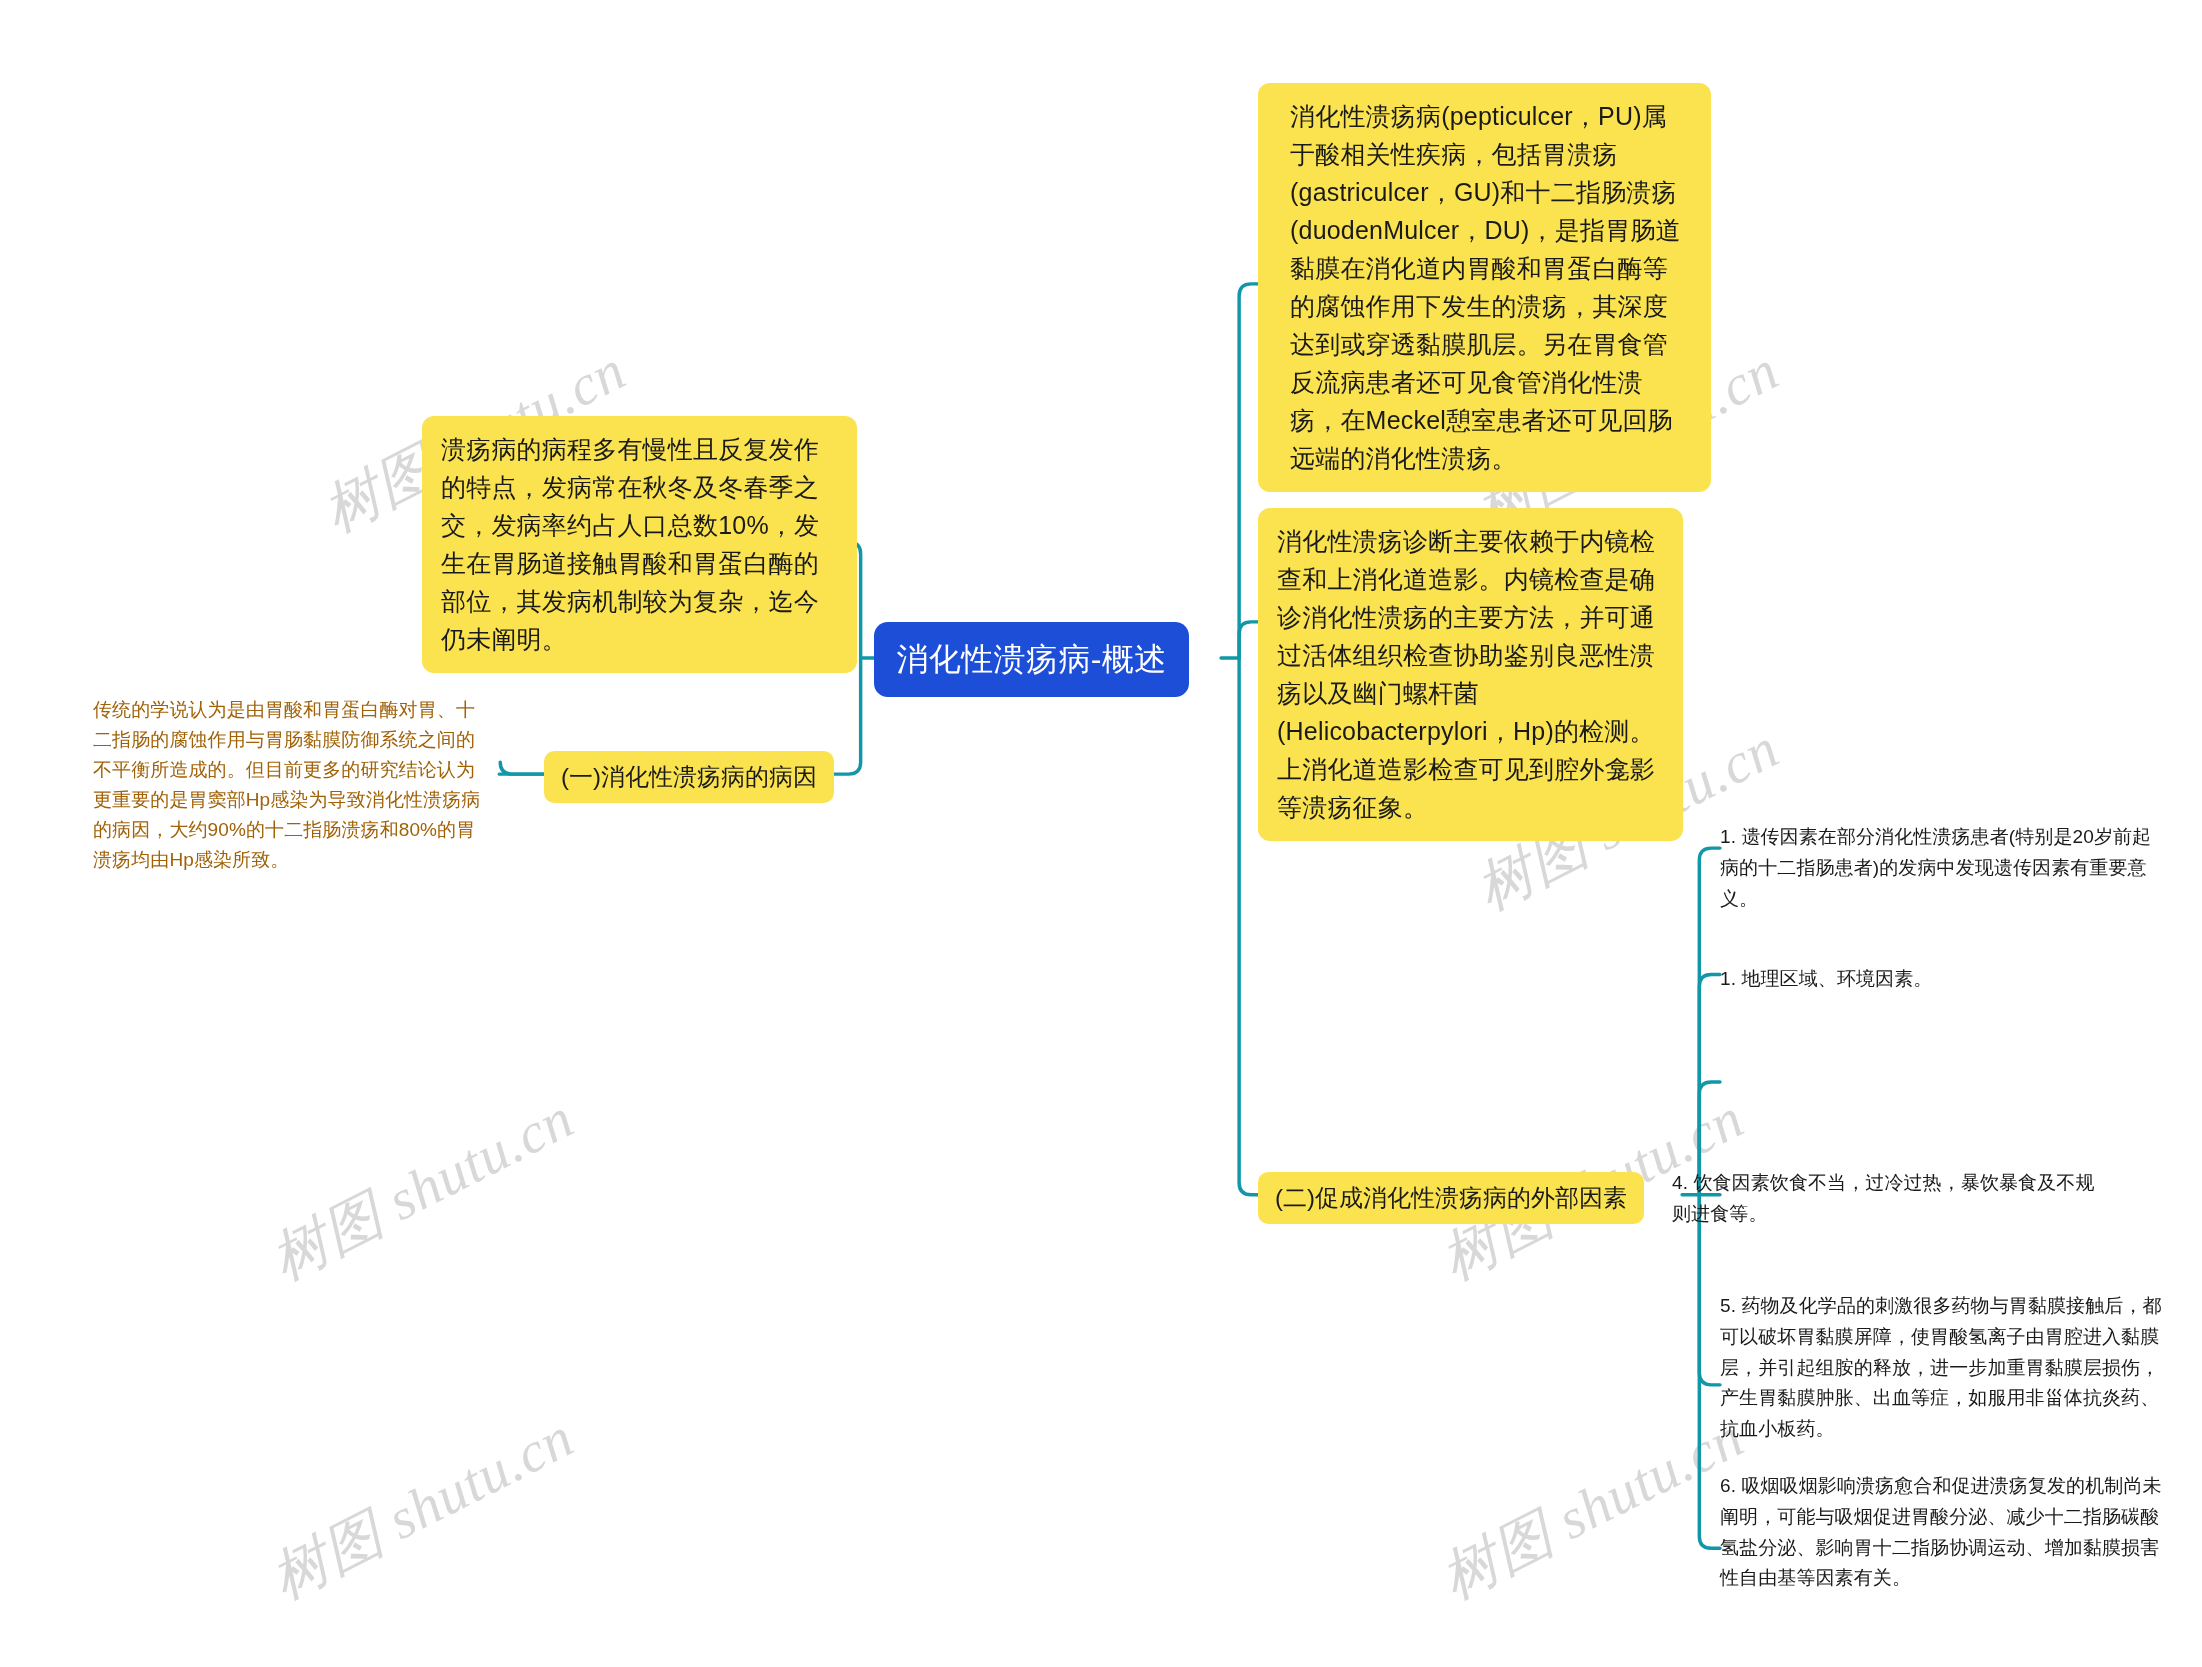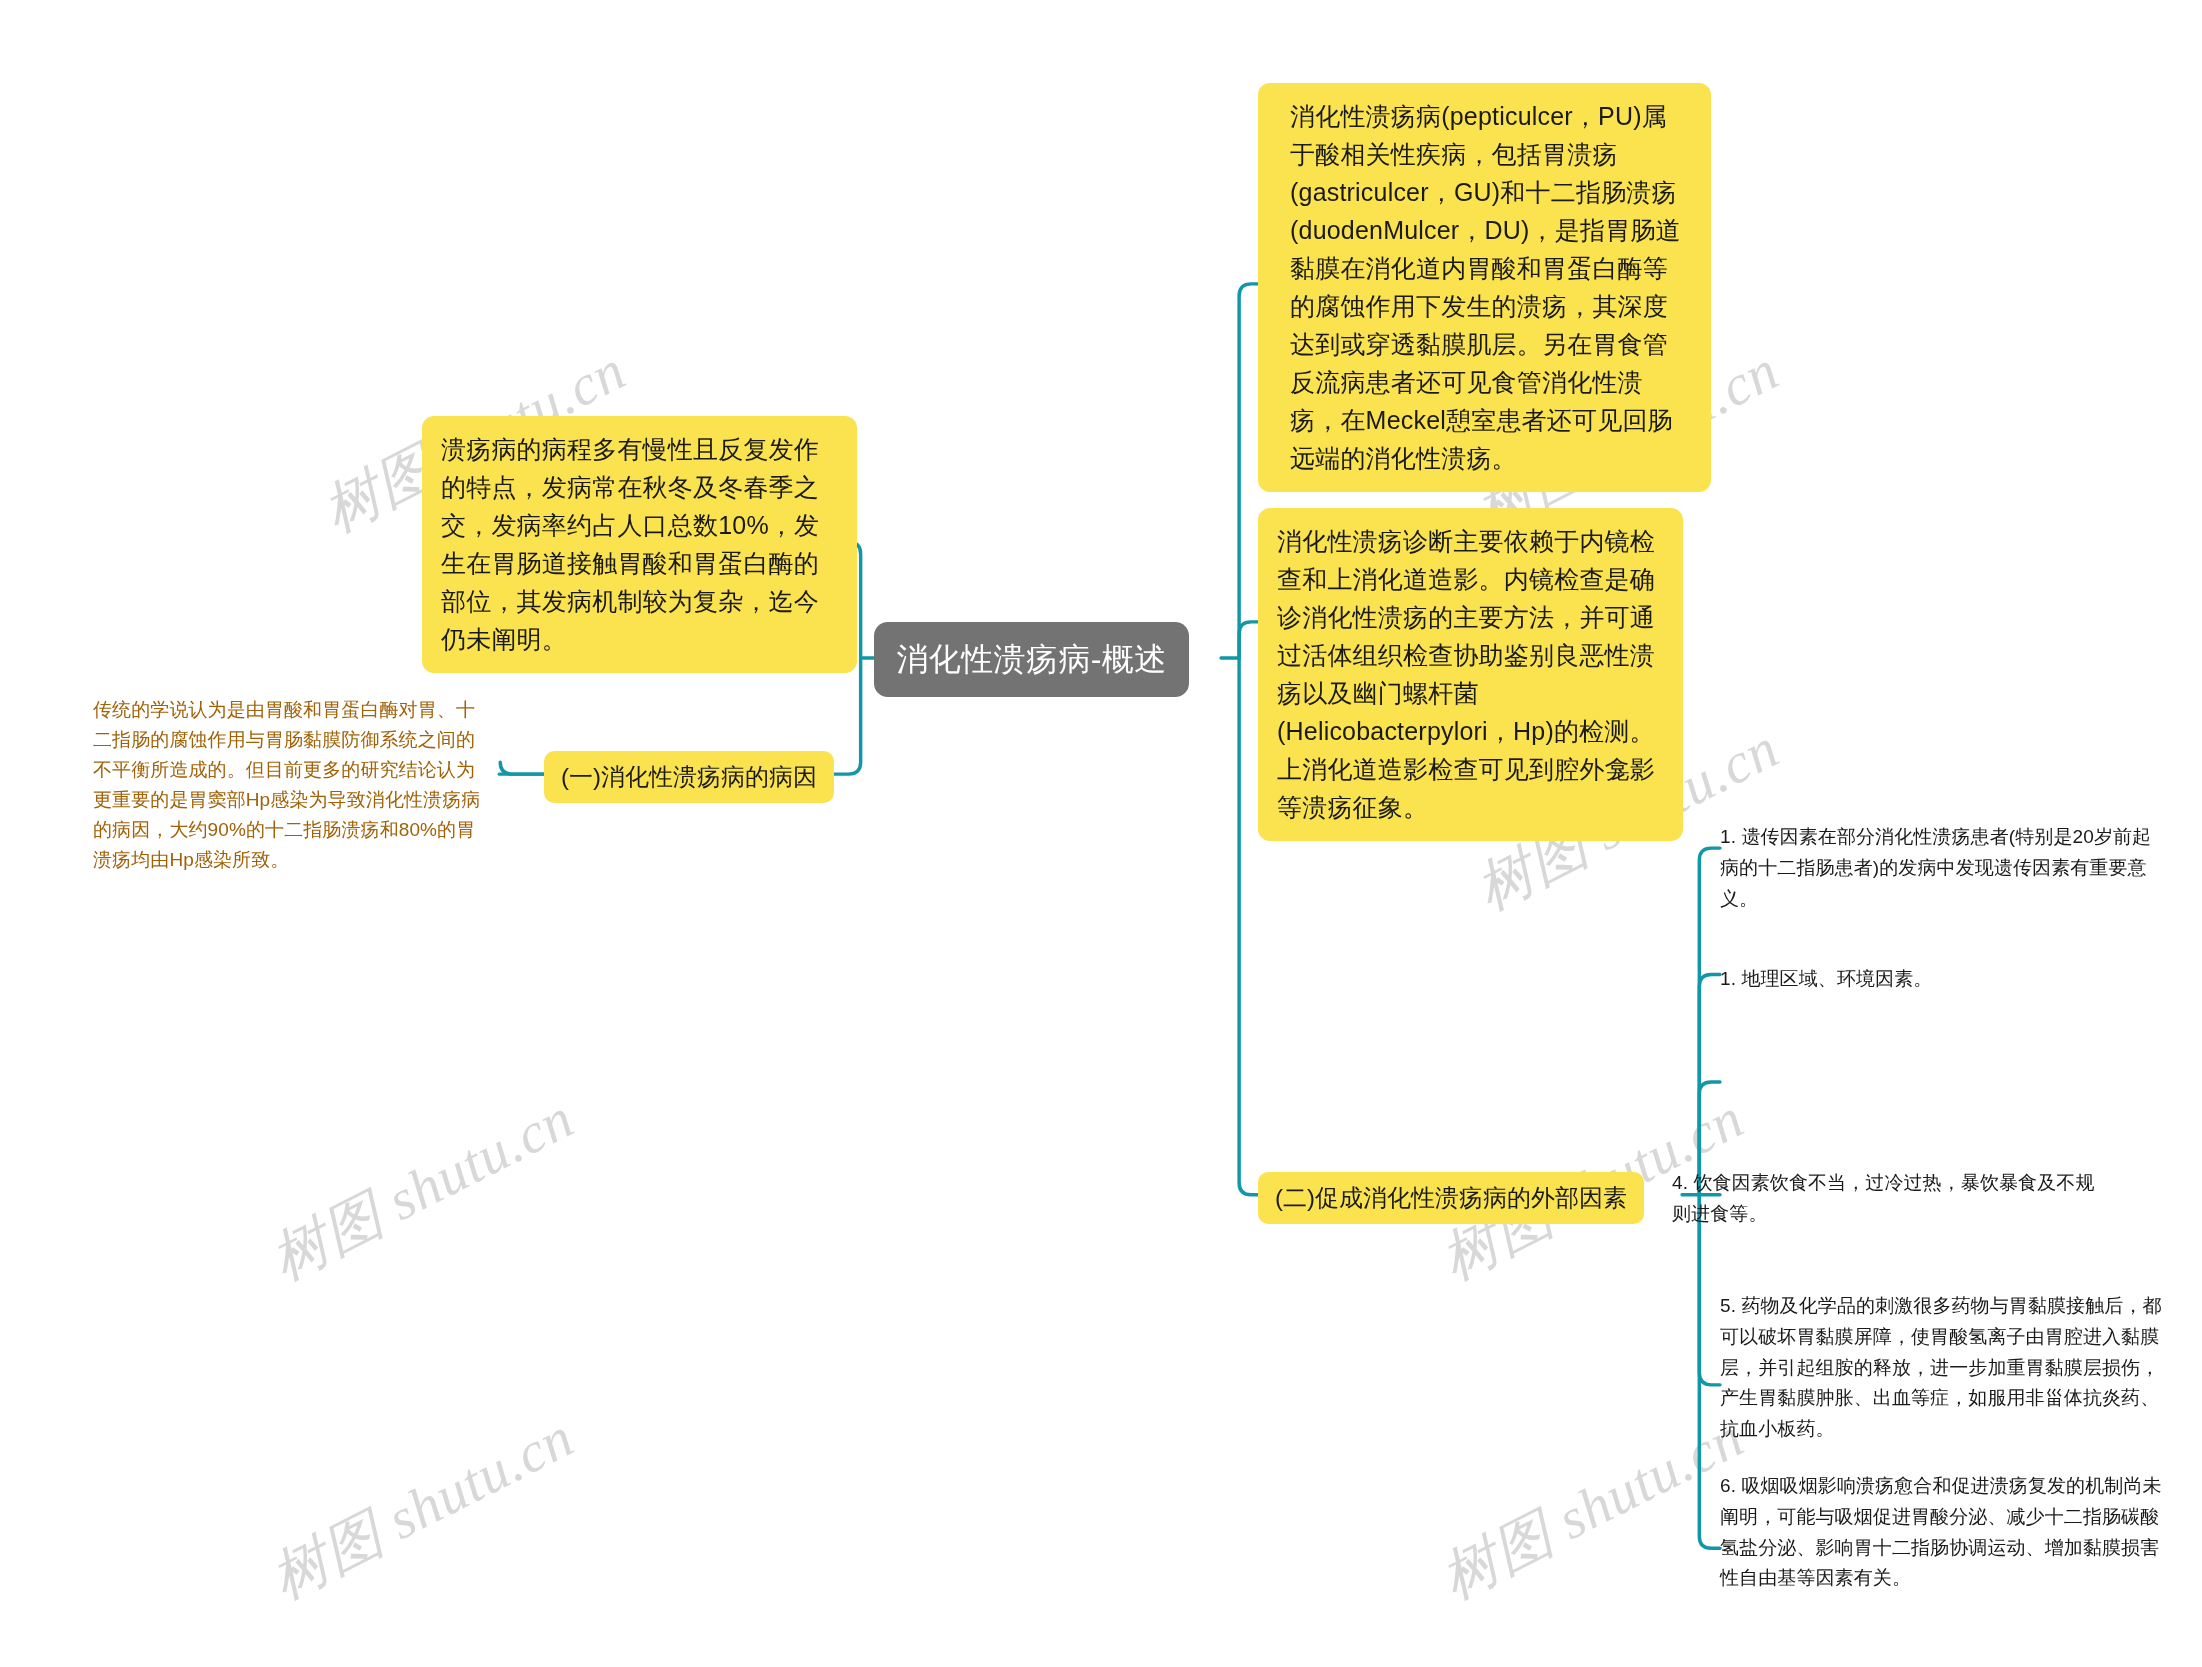--- a/index.html
+++ b/index.html
@@ -66,21 +66,21 @@
     font-size: 25px;
     letter-spacing: 0.2px;
   }
   .pill-yellow {
     padding: 8px 17px;
     font-size: 24px;
     white-space: nowrap;
     border-radius: 10.3px;
   }
   .root-node {
-    background: #737373;
+    background: #1d4ed8;
     color: #ffffff;
     border-radius: 13.8px;
     padding: 15.5px 22.4px;
     font-size: 32px;
     white-space: nowrap;
     letter-spacing: 0.4px;
   }
   .plain-text {
     color: #a16207;
     font-size: 19px;

